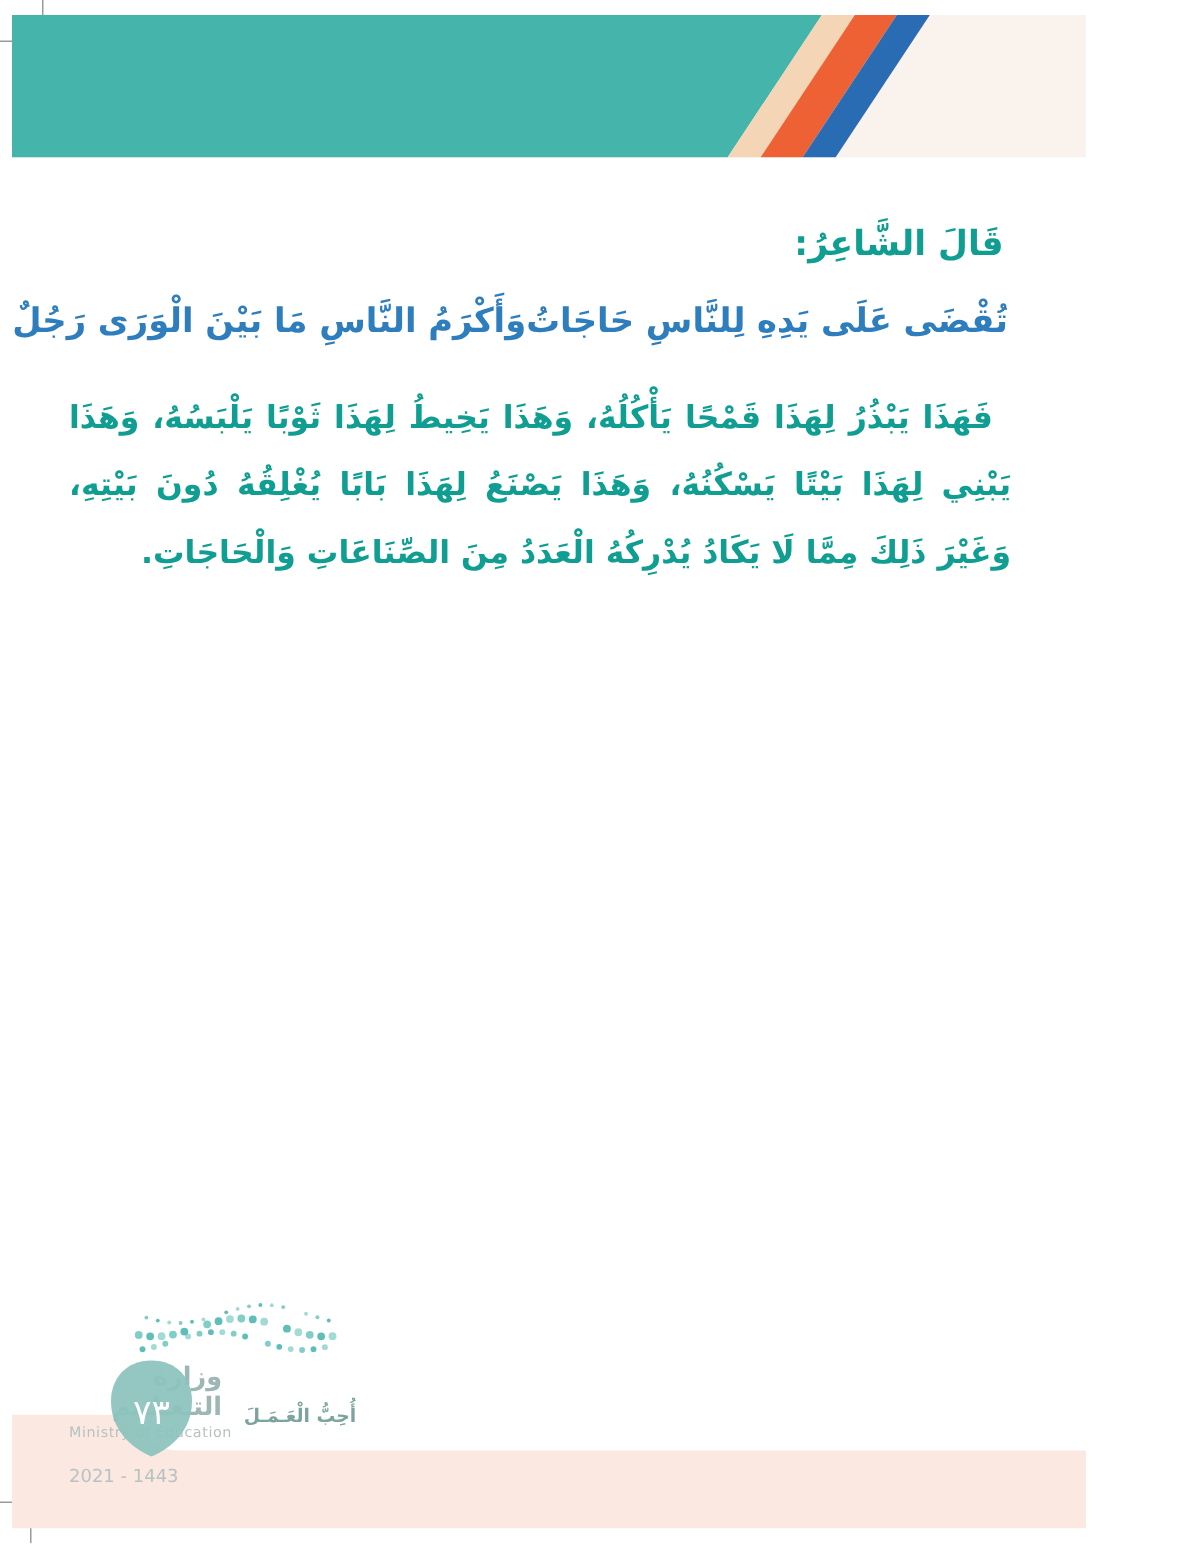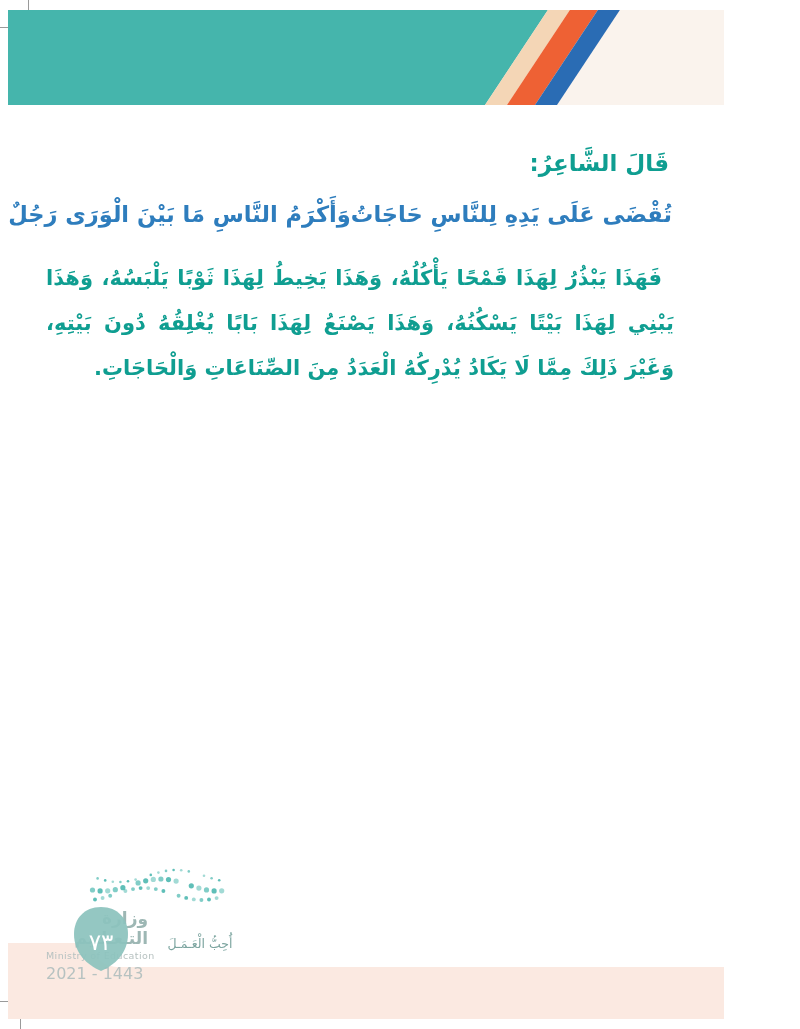--- a/index.html
+++ b/index.html
@@ -45,30 +45,30 @@
 
   
   .pinkband{position:absolute; left:8px; top:943px; z-index:1;}
   .pinkband path{fill:var(--band_pink);}
 
   .moelogo{position:absolute; left:46px; top:864px; z-index:2; width:190px;}
   .moelogo .dots{display:block; margin-left:40px;}
   .moelogo .wordmark{direction:rtl; text-align:right; width:102px;
     font-size:17px; font-weight:bold; color:var(--logo_wordmark); margin-top:0px;}
   .moelogo .ministry{font-size:9.5px; color:var(--logo_grey); letter-spacing:.4px; margin-top:2px;}
-  .moelogo .years{font-size:16px; color:var(--logo_grey); margin-top:3px;}
+  .moelogo .years{font-size:12px; color:var(--logo_grey); margin-top:16px;}
 
   .badge{position:absolute; left:72px; top:906px; width:58px; height:66px; z-index:4;}
   .badge svg{position:absolute; inset:0;}
   .badge svg path{fill:var(--badge_teal); opacity:.93;}
   .badge .num{position:absolute; inset:0; top:6px; display:flex; align-items:center; justify-content:center;
     color:#ffffff; font-size:23px; font-weight:normal;}
 
   .lesson-title{position:absolute; left:158px; top:936px; width:84px; z-index:3;
-    direction:rtl; text-align:center; font-size:12.5px; font-weight:normal;
+    direction:rtl; text-align:center; font-size:12.5px; font-weight:bold;
     color:var(--footer_teal);}
 </style>
 </head>
 <body>
 
 <div class="page">
 
   <div class="mark mark-tl-v"></div>
   <div class="mark mark-tl-h"></div>
   <div class="mark mark-bl-h"></div>

